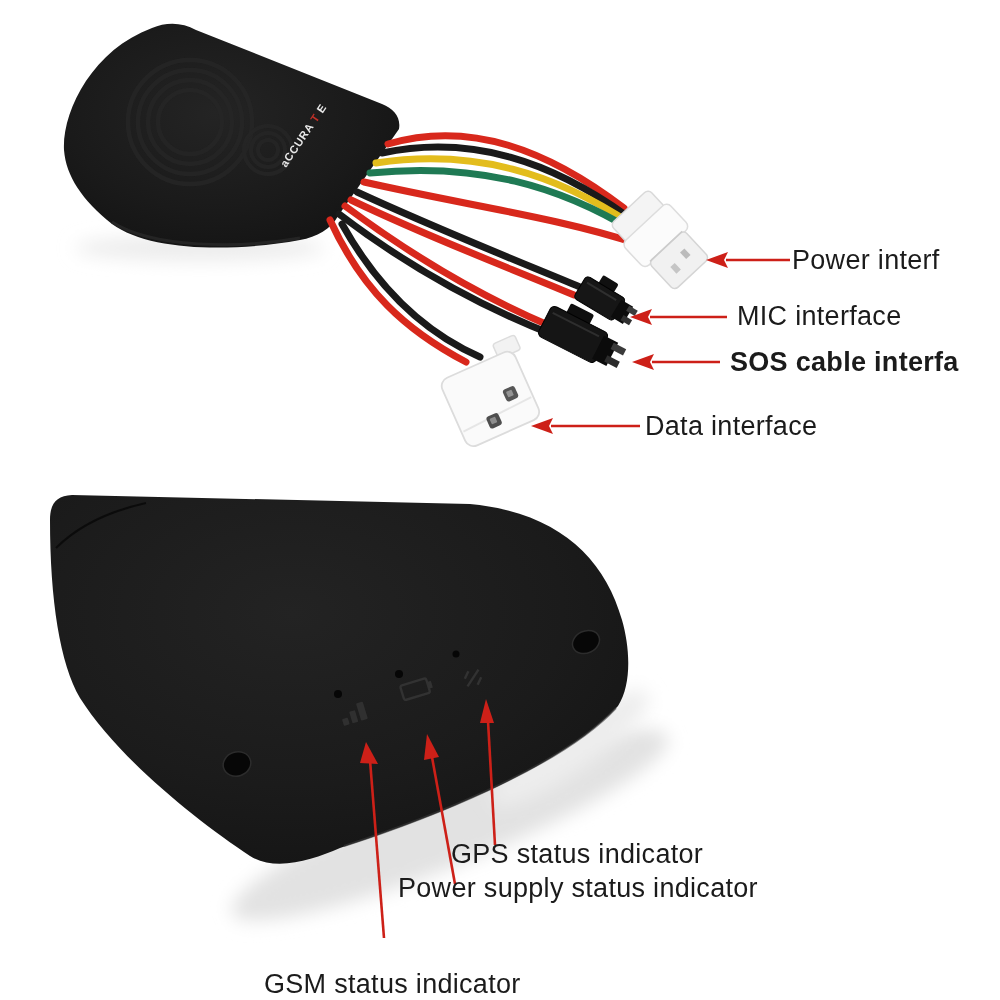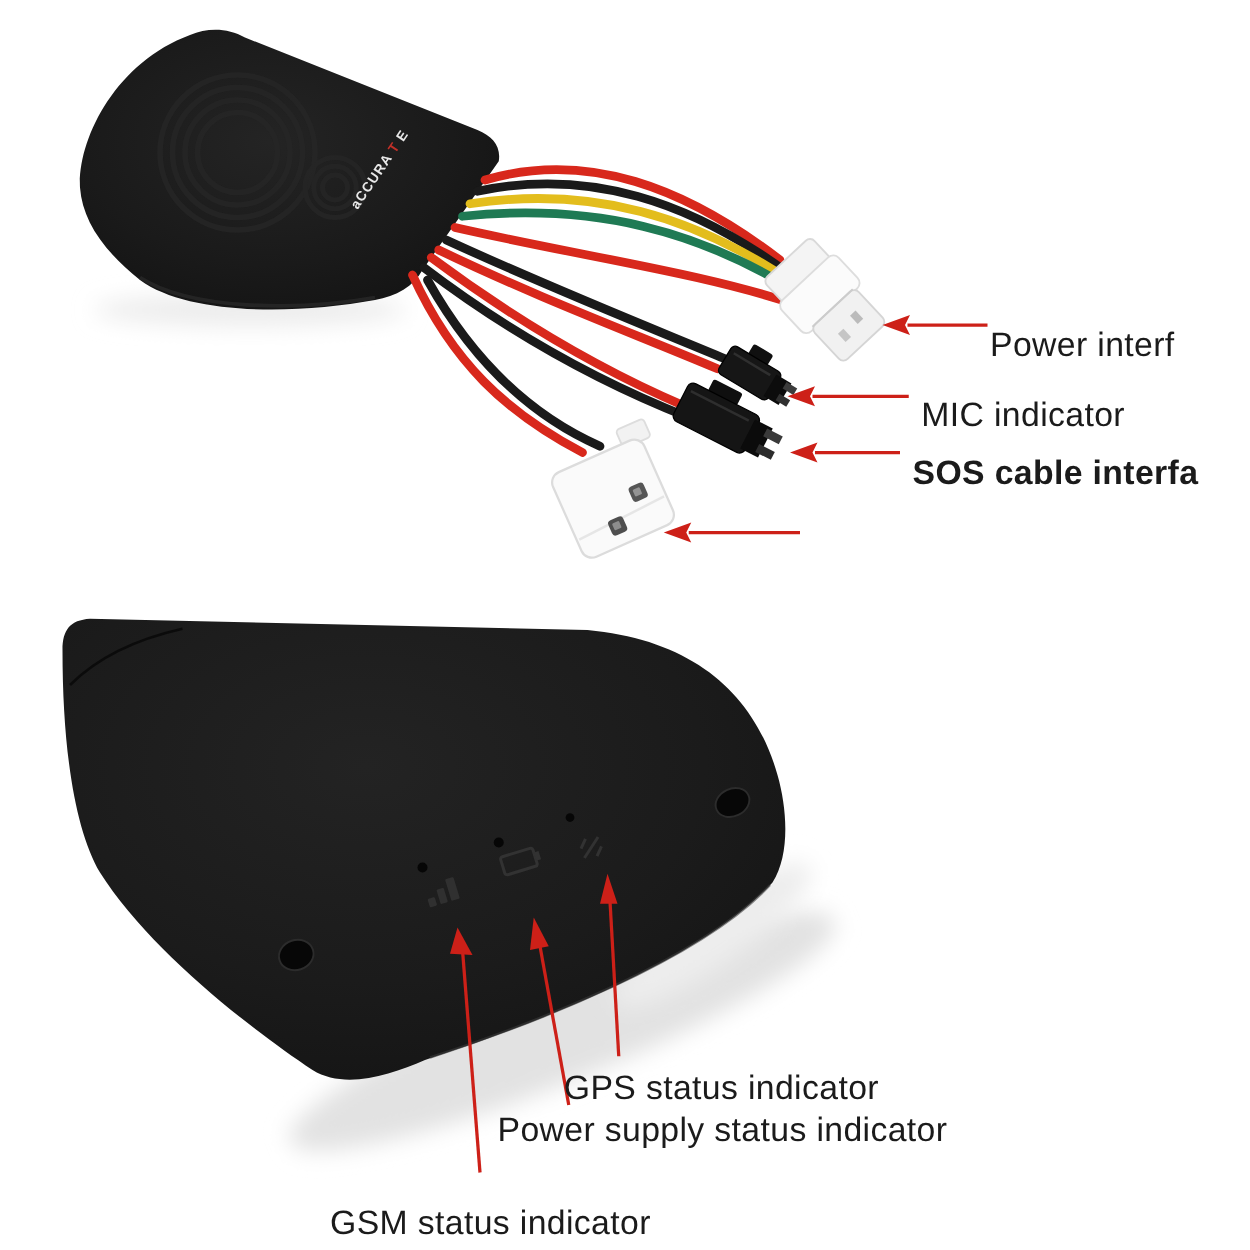--- a/index.html
+++ b/index.html
@@ -3,29 +3,29 @@
 <meta charset="utf-8">
 <style>
   html,body{margin:0;padding:0;background:#ffffff;}
   #stage{
     position:relative;width:1000px;height:1000px;background:#ffffff;overflow:hidden;
     font-family:"Liberation Sans",sans-serif;
   }
   #art{position:absolute;left:0;top:0;width:1000px;height:1000px;}
   .lbl{
     position:absolute;font-size:27px;line-height:32px;letter-spacing:.3px;
-    color:var(--label-text,#1b1b1b);white-space:nowrap;margin-top:16px;
+    color:var(--label-text,#1b1b1b);white-space:nowrap;
   }
   #lbl-power{left:792px;top:244px;}
   #lbl-mic{left:737px;top:300px;}
   #lbl-sos{left:730px;top:346px;font-weight:bold;}
   #lbl-data{left:645px;top:410px;}
   #lbl-gps{left:451px;top:838px;text-align:center;}
   #lbl-psi{left:398px;top:872px;}
-  #lbl-gsm{left:264px;top:946px;}
+  #lbl-gsm{left:264px;top:968px;}
   .wire{fill:none;stroke-linecap:round;stroke-width:7;}
   .w-red{stroke:var(--wire-red,#d8281c);}
   .w-black{stroke:var(--wire-black,#1a1a1a);}
   .w-yellow{stroke:var(--wire-yellow,#e3bd1d);}
   .w-green{stroke:var(--wire-green,#1f7a54);}
   .ann-line{stroke:var(--annotation-red,#cd2018);stroke-width:2.6;}
   .ann-head{fill:var(--annotation-red,#cd2018);}
   .emboss{stroke:#262626;fill:none;}
   .icon-stroke{stroke:#323232;fill:none;stroke-width:2.4;}
 </style>
@@ -197,18 +197,19 @@
         <polygon class="ann-head" points="427,734 439,757 424,760"></polygon>
       </g>
       <g>
         <line class="ann-line" x1="488" y1="721" x2="495" y2="845"></line>
         <polygon class="ann-head" points="486,699 494,723 480,723"></polygon>
       </g>
     </g>
   </svg>
 
   <div class="lbl" id="lbl-power">Power interf</div>
-  <div class="lbl" id="lbl-mic">MIC indicator</div>
+  <div class="lbl" id="lbl-mic">MIC interface</div>
   <div class="lbl" id="lbl-sos">SOS cable interfa</div>
+  <div class="lbl" id="lbl-data">Data interface</div>
   <div class="lbl" id="lbl-gps">GPS status indicator</div>
   <div class="lbl" id="lbl-psi">Power supply status indicator</div>
   <div class="lbl" id="lbl-gsm">GSM status indicator</div>
 </div>
 
 </body></html>

